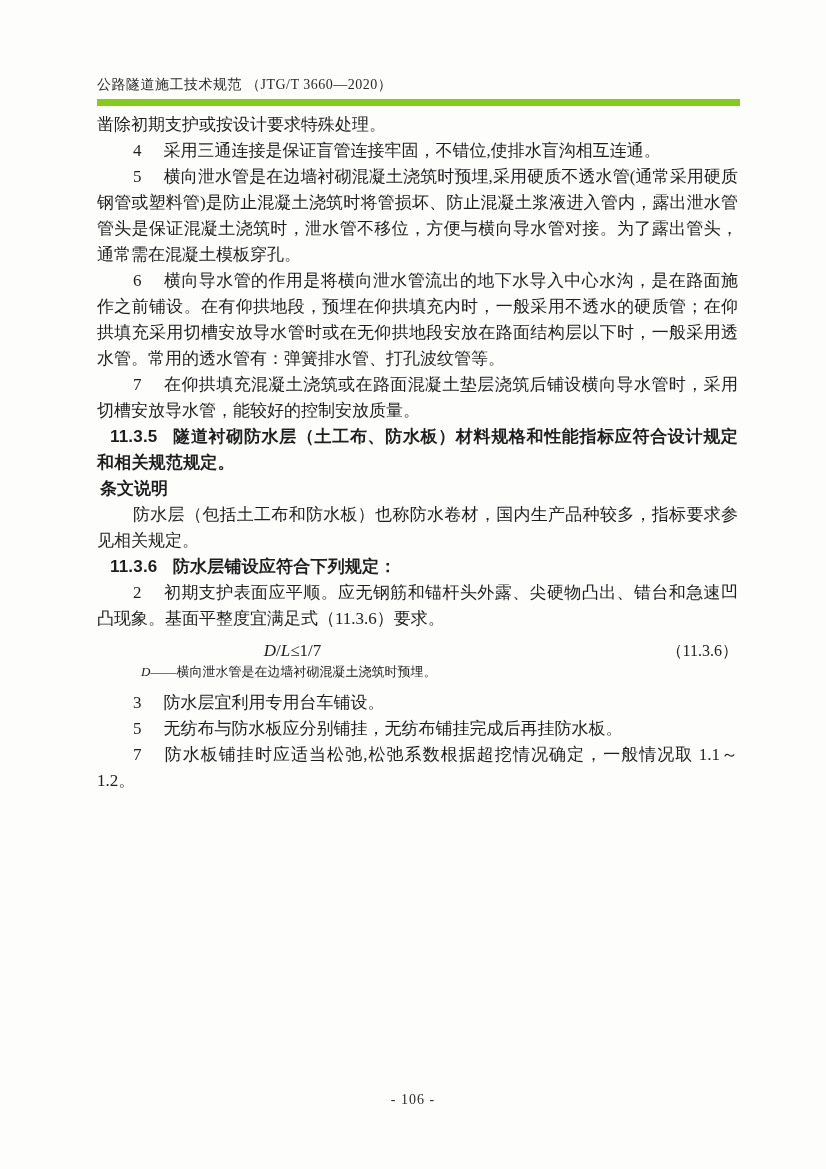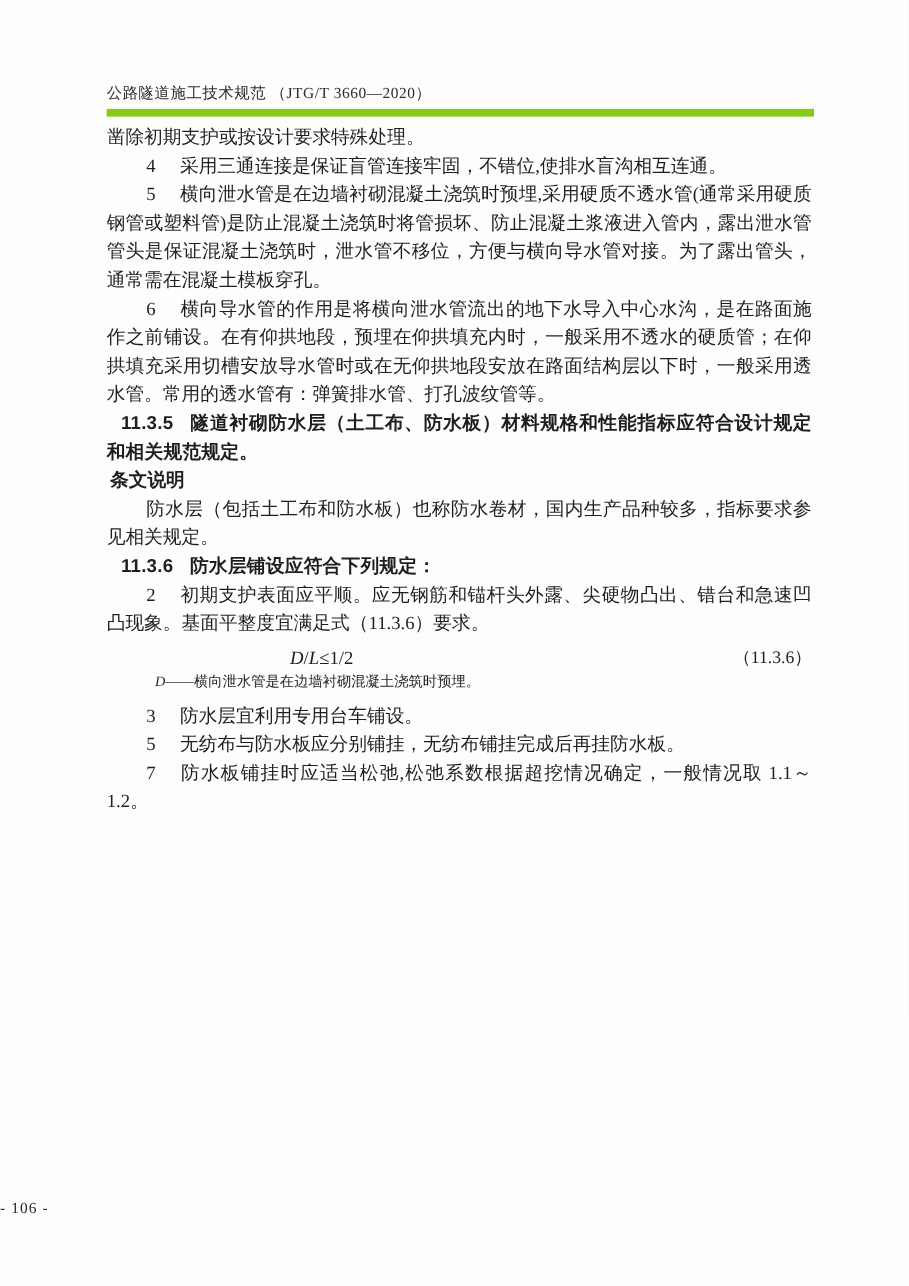--- a/index.html
+++ b/index.html
@@ -66,21 +66,21 @@
     font-size:16px;
   }
   
   .where-block { font-size:13px; line-height:16px; }
   .where-line1 { margin-top:10px; text-indent:2px; }
   .where-line2 { margin-top:16px; padding-left:44px; text-indent:0; }
   .where-block i { font-family:"Liberation Serif","DejaVu Serif",serif; }
   
   .footer {
     position:absolute; left:0; right:0; top:1092px;
-    text-align:left;
+    text-align:center;
     font-size:14px; color:#2a2a2a;
     letter-spacing:1px;
   }
 </style>
 </head>
 <body>
 
 <div class="page">
 
   <div class="running-header">
@@ -90,34 +90,35 @@
   <div class="textblock">
 
     <p class="cont">凿除初期支护或按设计要求特殊处理。</p>
 
     <p class="item"><span class="num">4</span><span>采用三通连接是保证盲管连接牢固，不错位,使排水盲沟相互连通。</span></p>
 
     <p class="item"><span class="num">5</span><span>横向泄水管是在边墙衬砌混凝土浇筑时预埋,采用硬质不透水管(通常采用硬质钢管或塑料管)是防止混凝土浇筑时将管损坏、防止混凝土浆液进入管内，露出泄水管管头是保证混凝土浇筑时，泄水管不移位，方便与横向导水管对接。为了露出管头，通常需在混凝土模板穿孔。</span></p>
 
     <p class="item"><span class="num">6</span><span>横向导水管的作用是将横向泄水管流出的地下水导入中心水沟，是在路面施作之前铺设。在有仰拱地段，预埋在仰拱填充内时，一般采用不透水的硬质管；在仰拱填充采用切槽安放导水管时或在无仰拱地段安放在路面结构层以下时，一般采用透水管。常用的透水管有：弹簧排水管、打孔波纹管等。</span></p>
 
+    <p class="item"><span class="num">7</span><span>在仰拱填充混凝土浇筑或在路面混凝土垫层浇筑后铺设横向导水管时，采用切槽安放导水管，能较好的控制安放质量。</span></p>
 
     <p class="clause"><span class="clause-num">11.3.5</span><span>隧道衬砌防水层（土工布、防水板）材料规格和性能指标应符合设计规定和相关规范规定。</span></p>
 
     <p class="commentary-heading">条文说明</p>
 
     <p class="commentary-para">防水层（包括土工布和防水板）也称防水卷材，国内生产品种较多，指标要求参见相关规定。</p>
 
     <p class="clause clause-gap"><span class="clause-num">11.3.6</span><span>防水层铺设应符合下列规定：</span></p>
 
 
     <p class="sub-item"><span class="num">2</span><span>初期支护表面应平顺。应无钢筋和锚杆头外露、尖硬物凸出、错台和急速凹凸现象。基面平整度宜满足式（11.3.6）要求。</span></p>
 
     <div class="formula-row">
-      <span class="formula-center"><i>D</i><span>/</span><i>L</i><span>≤1/2</span></span>
+      <span class="formula-center"><i>D</i><span>/</span><i>L</i><span>≤1/7</span></span>
       <span class="formula-number">（11.3.6）</span>
     </div>
 
     <div class="where-block">
       <p class="where-line2"><i>D</i><span>——</span><span>横向泄水管是在边墙衬砌混凝土浇筑时预埋。</span></p>
     </div>
 
     <p class="sub-item" style="margin-top:10px;"><span class="num">3</span><span>防水层宜利用专用台车铺设。</span></p>
 
 

